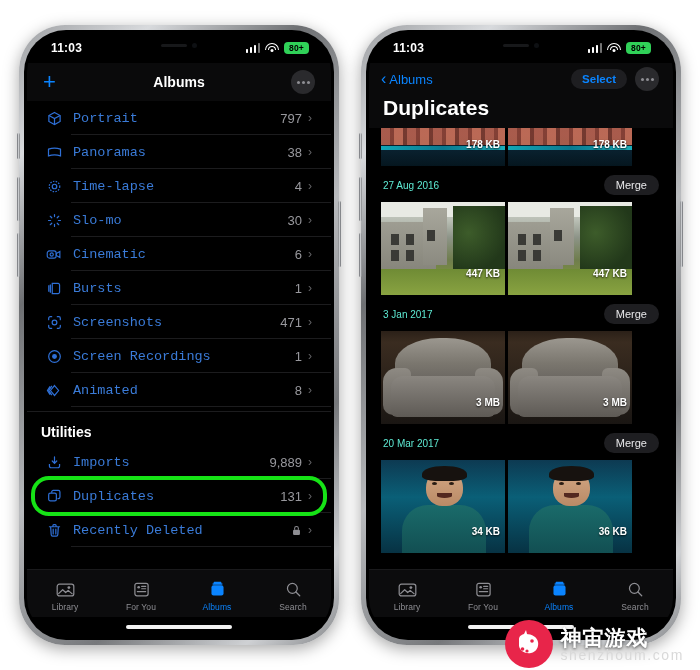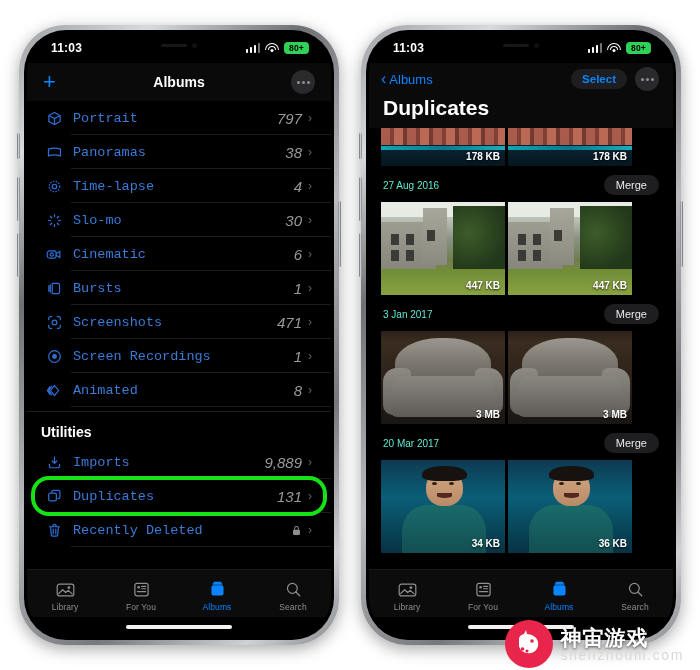--- a/index.html
+++ b/index.html
@@ -178,23 +178,22 @@
   .album-label {
     flex: 1 1 auto;
     color: #3a7bd8;
     font-size: 13.5px;
     padding-left: 6px;
     white-space: nowrap;
     font-family: Liberation Mono, monospace;
   }
   .album-count {
     color: #98989d;
-    font-size: 15px;
+    font-size: 13px;
     padding-right: 6px;
-    font-style: italic;
   }
   .chev {
     color: #636366;
     font-size: 12px;
     line-height: 1;
     width: 9px;
   }
   .lock-icon { color:#8e8e93; margin-right: 6px; display:flex; }
 
   .section-head {
@@ -306,21 +305,21 @@
   .dup-thumbs { display: flex; gap: 3px; }
   .thumb {
     position: relative;
     width: 124px;
     height: 93px;
     overflow: hidden;
     flex: 0 0 auto;
   }
   .thumb .size {
     position: absolute;
-    right: 5px; bottom: 4px;
+    right: 5px; bottom: 16px;
     color: #fff;
     font-size: 10px;
     font-weight: bold;
     text-shadow: 0 1px 2px rgba(0,0,0,.8);
     z-index: 3;
   }
   .thumb .art { position: absolute; inset: 0; }
 
   
   .art-venice {

